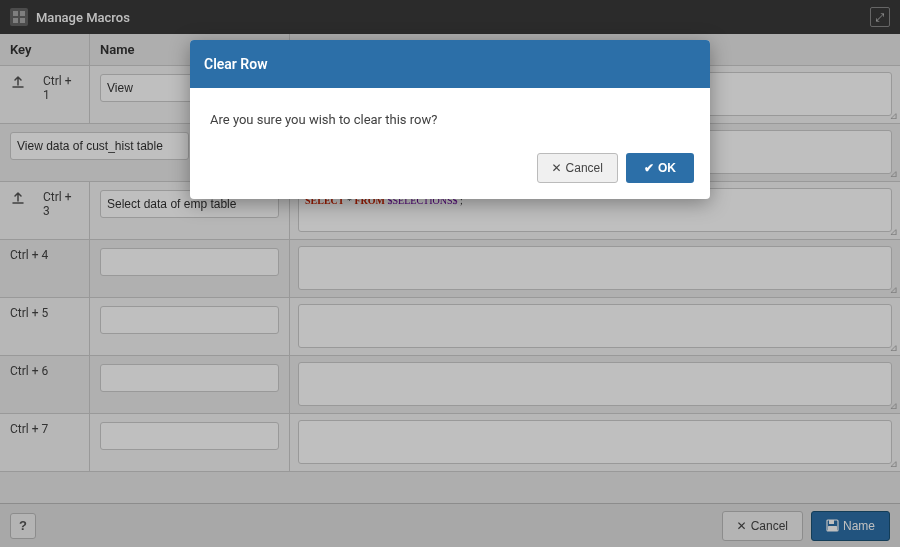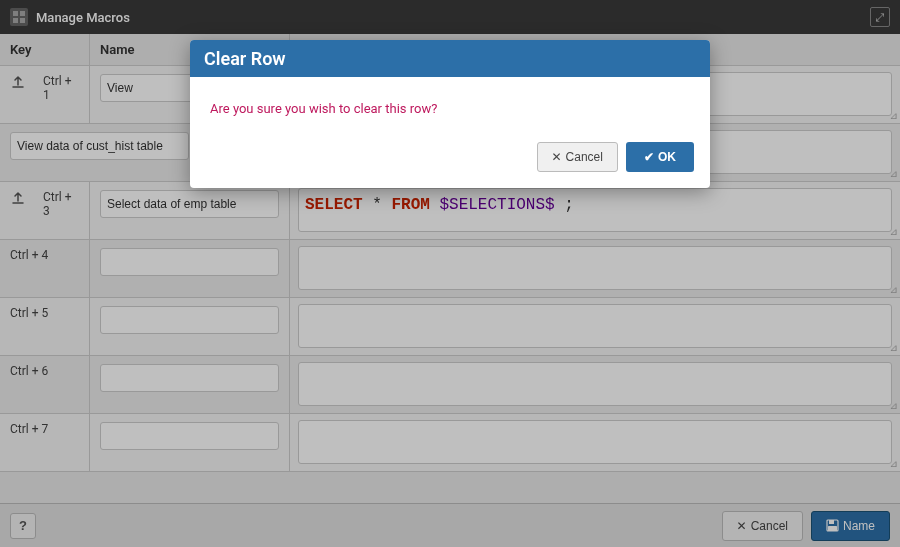--- a/index.html
+++ b/index.html
@@ -245,28 +245,28 @@
     .dialog {
       background: #fff;
       border-radius: 4px;
       box-shadow: 0 4px 20px rgba(0,0,0,0.35);
       width: 520px;
       overflow: hidden;
     }
     .dialog-header {
       background: #2c6fa8;
       color: #fff;
-      padding: 8px 14px;
-      font-size: 18px;
+      padding: 16px 14px;
+      font-size: 14px;
       font-weight: 600;
     }
     .dialog-body {
       padding: 24px 20px 16px;
       font-size: 13px;
-      color: #be185d;
+      color: #404040;
     }
     .dialog-footer {
       padding: 10px 16px 16px;
       display: flex;
       justify-content: flex-end;
       gap: 8px;
     }
     .dlg-cancel {
       height: 30px;
       padding: 0 14px;
@@ -362,21 +362,21 @@
         <svg class="upload-icon" viewBox="0 0 16 16" fill="none">
           <path d="M8 2L8 10M8 2L5 5M8 2L11 5" stroke="#555" stroke-width="1.5" stroke-linecap="round"></path>
           <path d="M3 12H13" stroke="#555" stroke-width="1.5" stroke-linecap="round"></path>
         </svg>
         <span>Ctrl + 3</span>
       </div>
       <div class="cell-name">
         <input class="name-input" value="Select data of emp table" style="">
       </div>
       <div class="cell-sql">
-        <div style="width:100%; padding:4px 6px; border:1px solid #ccc; border-radius:3px; background:#fff; min-height:44px; font-family:Liberation Mono, monospace; font-size:16px; line-height:1.5;">
+        <div style="width:100%; padding:4px 6px; border:1px solid #ccc; border-radius:3px; background:#fff; min-height:44px; font-family:Liberation Serif, serif; font-size:10px; line-height:1.5;">
           <span class="sql-keyword">SELECT</span>
           <span class="sql-normal"> * </span>
           <span class="sql-keyword">FROM</span>
           <span class="sql-function"> $SELECTIONS$</span>
           <span class="sql-normal">;</span>
         </div>
         <span class="resize-handle">⊿</span>
       </div>
     </div>
 

